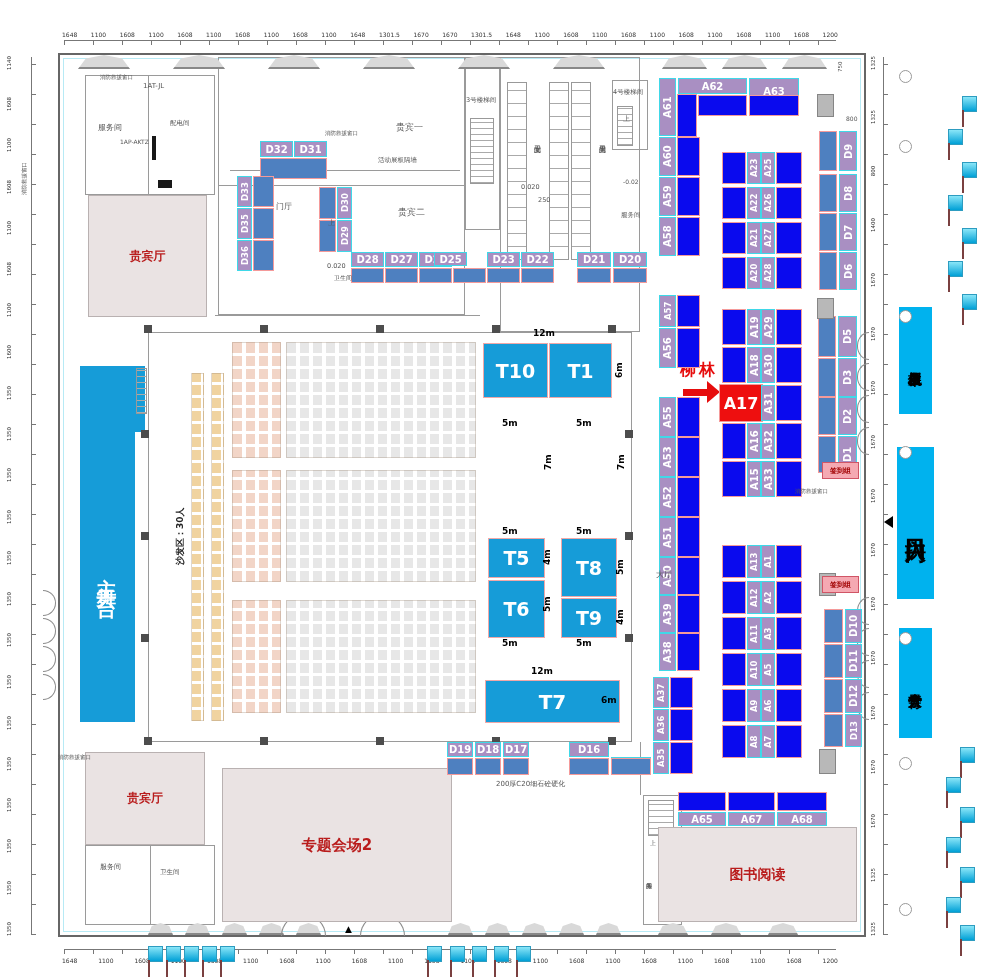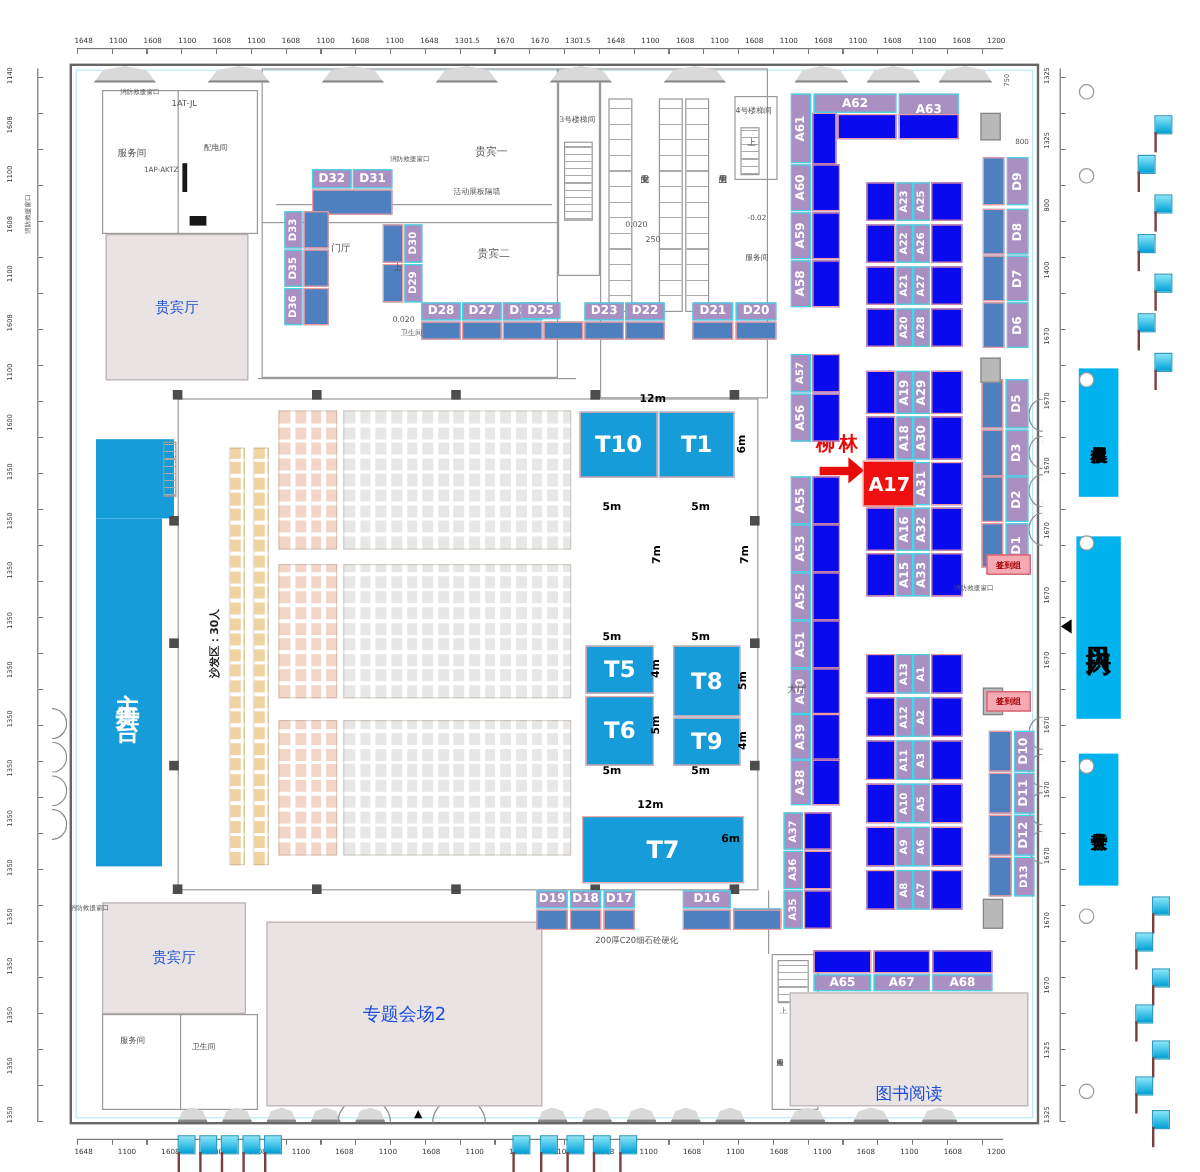--- a/index.html
+++ b/index.html
@@ -13,21 +13,21 @@
   .stair{background:repeating-linear-gradient(0deg,#aaa 0 1px,rgba(0,0,0,0) 1px 6px);border:1px solid #999;}
   .stall{background:repeating-linear-gradient(0deg,#fff 0 12px,#aaa 12px 13px);border:1px solid #999;background-color:#f5f5f5;}
   .vent{background:#d9d9d9;clip-path:polygon(0 100%,15% 25%,50% 0,85% 25%,100% 100%);border-bottom:2px solid #888;}
   .col{background:#4d4d4d;}
   .arcL{border:1px solid #8a8a8a;border-right:none;border-radius:100% 0 0 100% / 50% 0 0 50%;}
   .arcR{border:1px solid #8a8a8a;border-left:none;border-radius:0 100% 100% 0 / 0 50% 50% 0;}
   .arcTL{border:1px solid #8a8a8a;border-right:none;border-bottom:none;border-radius:100% 0 0 0;}
   .arcTR{border:1px solid #8a8a8a;border-left:none;border-bottom:none;border-radius:0 100% 0 0;}
   .seats{background-image:repeating-linear-gradient(0deg,rgba(0,0,0,0) 0 10px,#fff 10px 13px),repeating-linear-gradient(90deg,var(--c) 0 9px,#fff 9px 13px);border:1px solid rgba(160,140,120,.35);}
   .room{background:#eae3e3;border:1px solid #b9b1b1;display:flex;align-items:center;justify-content:center;}
-  .room span{color:#1d4ed8;font-weight:normal;}
+  .room span{color:#b91c1c;font-weight:bold;}
   .lab,.labv{background:#a98fc2;border:1px solid #3fd8e8;color:#fff;font-weight:bold;display:flex;align-items:center;justify-content:center;overflow:hidden;}
   .labv{writing-mode:vertical-rl;transform:rotate(180deg);}
   .blu{background:#0a0aee;border:1px solid #f49a9a;}
   .dbl{background:#4e80c0;border:1px solid #f49a9a;}
   .red{background:#ee0f0f;border:1px solid #f49a9a;color:#fff;font-weight:bold;display:flex;align-items:center;justify-content:center;}
   .tb{background:#169cd8;border:1px solid #f0a8a8;color:#fff;font-weight:bold;display:flex;align-items:center;justify-content:center;}
   .gry{background:#b8b8b8;border:1px solid #858585;}
   .sgn{background:#f5a9b2;border:1px solid #d05566;color:#a00000;font-weight:bold;font-size:7px;display:flex;align-items:center;justify-content:center;white-space:nowrap;}
   .banner{background:#00b2ee;color:#000;font-weight:bold;display:flex;align-items:center;justify-content:center;}
   .stageblk{background:#169cd8;}
@@ -256,21 +256,21 @@
     <div class="ab seats" style="left: 286px; top: 600px; width: 190px; height: 113px; --c: #e7e7e7;"></div>
     <div class="ab room" style="left: 88px; top: 195px; width: 119px; height: 122px;">
       <span style="font-size: 12px;">贵宾厅</span>
     </div>
     <div class="ab room" style="left: 85px; top: 752px; width: 120px; height: 93px;">
       <span style="font-size: 12px;">贵宾厅</span>
     </div>
     <div class="ab room" style="left: 222px; top: 768px; width: 230px; height: 154px;">
       <span style="font-size: 15px;">专题会场2</span>
     </div>
-    <div class="ab room" style="left: 658px; top: 827px; width: 199px; height: 95px; align-items: flex-end;">
+    <div class="ab room" style="left: 658px; top: 827px; width: 199px; height: 95px;">
       <span style="font-size: 14px;">图书阅读</span>
     </div>
     <div class="ab labv" style="left: 659px; top: 78px; width: 17px; height: 58px; font-size: 10px;">A61</div>
     <div class="ab blu" style="left: 677px; top: 94px; width: 20px; height: 43px;"></div>
     <div class="ab lab" style="left: 678px; top: 78px; width: 69px; height: 16px; font-size: 10px;">A62</div>
     <div class="ab lab" style="left: 749px; top: 78px; width: 50px; height: 27px; font-size: 10px;">A63</div>
     <div class="ab blu" style="left: 698px; top: 95px; width: 49px; height: 21px;"></div>
     <div class="ab blu" style="left: 749px; top: 95px; width: 50px; height: 21px;"></div>
     <div class="ab labv" style="left: 659px; top: 137px; width: 17px; height: 39px; font-size: 10px;">A60</div>
     <div class="ab blu" style="left: 677px; top: 137px; width: 23px; height: 39px;"></div>
@@ -429,21 +429,21 @@
     <div class="ab blu" style="left: 728px; top: 792px; width: 47px; height: 19px;"></div>
     <div class="ab lab" style="left: 728px; top: 812px; width: 47px; height: 14px; font-size: 10px;">A67</div>
     <div class="ab blu" style="left: 777px; top: 792px; width: 50px; height: 19px;"></div>
     <div class="ab lab" style="left: 777px; top: 812px; width: 50px; height: 14px; font-size: 10px;">A68</div>
     <div class="ab tb" style="left: 483px; top: 343px; width: 65px; height: 55px; font-size: 19px;">T10</div>
     <div class="ab tb" style="left: 549px; top: 343px; width: 63px; height: 55px; font-size: 19px;">T1</div>
     <div class="ab tb" style="left: 488px; top: 538px; width: 57px; height: 40px; font-size: 19px;">T5</div>
     <div class="ab tb" style="left: 561px; top: 538px; width: 56px; height: 59px; font-size: 19px;">T8</div>
     <div class="ab tb" style="left: 488px; top: 580px; width: 57px; height: 58px; font-size: 19px;">T6</div>
     <div class="ab tb" style="left: 561px; top: 598px; width: 56px; height: 40px; font-size: 19px;">T9</div>
-    <div class="ab tb" style="left: 485px; top: 680px; width: 135px; height: 56px; font-size: 20px;">T7</div>
+    <div class="ab tb" style="left: 485px; top: 680px; width: 135px; height: 43px; font-size: 20px;">T7</div>
     <div class="ab gry" style="left: 817px; top: 94px; width: 17px; height: 23px;"></div>
     <div class="ab gry" style="left: 817px; top: 298px; width: 17px; height: 21px;"></div>
     <div class="ab gry" style="left: 819px; top: 573px; width: 17px; height: 23px;"></div>
     <div class="ab gry" style="left: 819px; top: 749px; width: 17px; height: 25px;"></div>
     <div class="ab sgn" style="left: 822px; top: 462px; width: 37px; height: 17px; font-size: 7px;">签到组</div>
     <div class="ab sgn" style="left: 822px; top: 576px; width: 37px; height: 17px; font-size: 7px;">签到组</div>
     <div class="ab flag" style="left: 146px; top: 946px; width: 16px; height: 32px;">
       <div class="f"></div>
       <div class="p"></div>
     </div>

